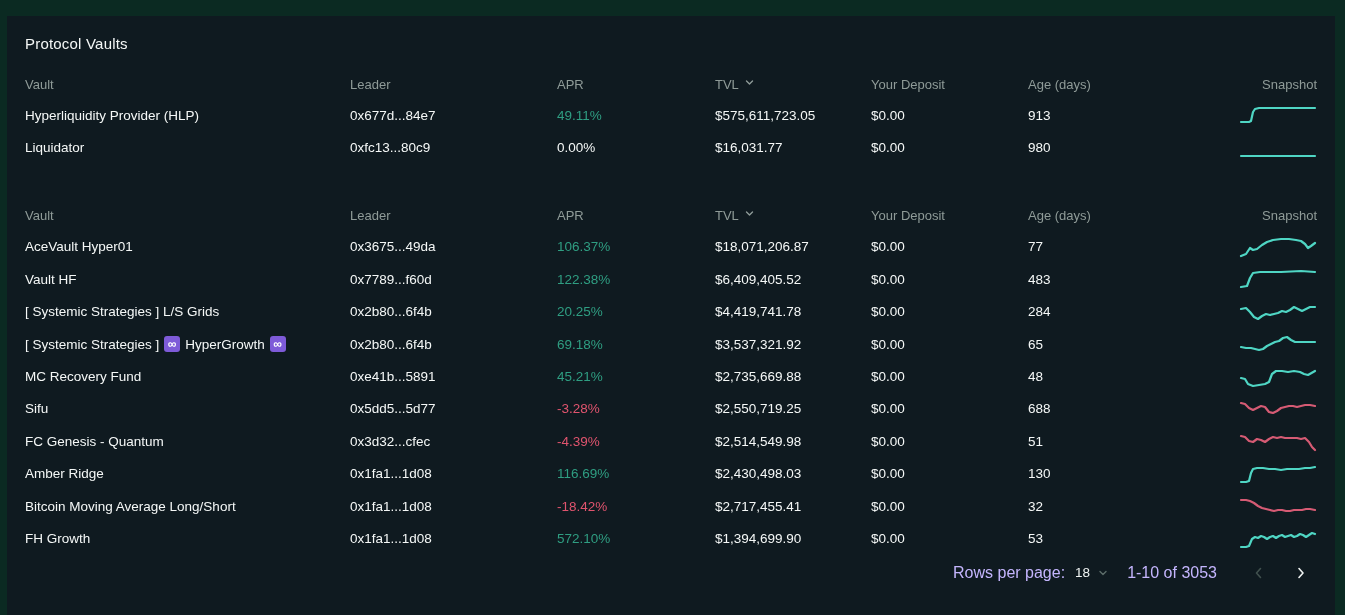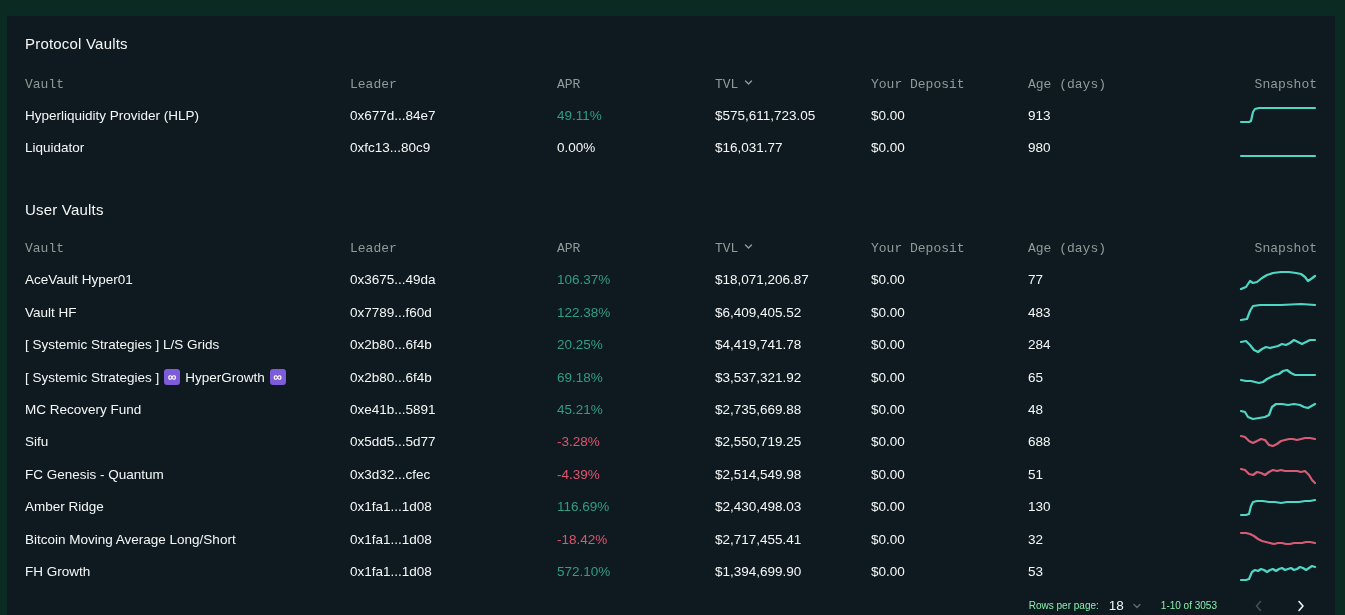--- a/index.html
+++ b/index.html
@@ -19,21 +19,21 @@
   .sec-protocol { padding-top: 19px; }
   .sec-protocol .section-title { margin-bottom: 17px; }
   .sec-user { margin-top: 37px; }
   .sec-user .section-title { margin-bottom: 16px; }
 
   .row {
     display: grid;
     grid-template-columns: 325px 207px 158px 156px 157px 199px 90px;
     align-items: center; height: 32.4px;
   }
-  .thead { height: 30px; font-family: Liberation Mono, monospace; }
+  .thead { height: 30px; }
   .thead .cell { color: #8f9b98; font-size: 13px; font-weight: 400; }
   .cell { font-size: 13.5px; font-weight: 500; color: #f5f8f7; white-space: nowrap; }
   .cell.right { text-align: right; }
   .th-sort { display: inline-flex; align-items: flex-start; gap: 5px; cursor: pointer; }
   .apr.pos { color: #2f9e82; }
   .apr.neg { color: #e0546e; }
   .apr.neu { color: #f5f8f7; }
   .vault-cell { display: flex; align-items: center; gap: 5px; }
   .badge {
     display: inline-flex; align-items: center; justify-content: center;
@@ -43,21 +43,21 @@
   .snap-cell { display: flex; justify-content: flex-end; align-items: center; }
   .spark { display: block; }
   .spark polyline { fill: none; stroke-width: 2.2; stroke-linecap: round; stroke-linejoin: round; }
   .spark.teal polyline { stroke: #4fd6c4; }
   .spark.red polyline { stroke: #d65b74; }
 
   .pagination {
     display: flex; align-items: center; justify-content: flex-end;
     height: 26px; margin-top: 5px; gap: 10px;
   }
-  .pagination .label { color: #86efac; font-size: 10px; font-weight: 500; }
+  .pagination .label { color: #c4b5fd; font-size: 16px; font-weight: 500; }
   .rpp {
     display: inline-flex; align-items: center; gap: 7px; cursor: pointer;
     color: #f0f4f3; font-size: 13.5px; font-weight: 500; margin-right: 8px;
   }
   .range { margin-right: 16px; }
   .page-btn {
     background: none; border: none; padding: 0; margin: 0 6px;
     width: 20px; height: 20px; display: inline-flex;
     align-items: center; justify-content: center; cursor: pointer;
   }
@@ -112,21 +112,20 @@
         <div class="cell">980</div>
         <div class="cell snap-cell">
           <svg class="spark teal" width="78" height="24" viewBox="0 0 78 24">
               <polyline points="2,20 76,20"></polyline>
             </svg>
         </div>
       </div>
     </section>
 
     <section class="sec-user">
-      <div class="section-title">User Vaults</div>
 
       <div class="row thead">
         <div class="cell">Vault</div>
         <div class="cell">Leader</div>
         <div class="cell">APR</div>
         <div class="cell">
           <span class="th-sort">
             <span>TVL</span>
             <svg class="chev" width="11" height="11" viewBox="0 0 11 11">
                 <polyline points="2.5,4 5.5,7 8.5,4" fill="none" stroke="#8f9b98" stroke-width="1.4" stroke-linecap="round" stroke-linejoin="round"></polyline>

